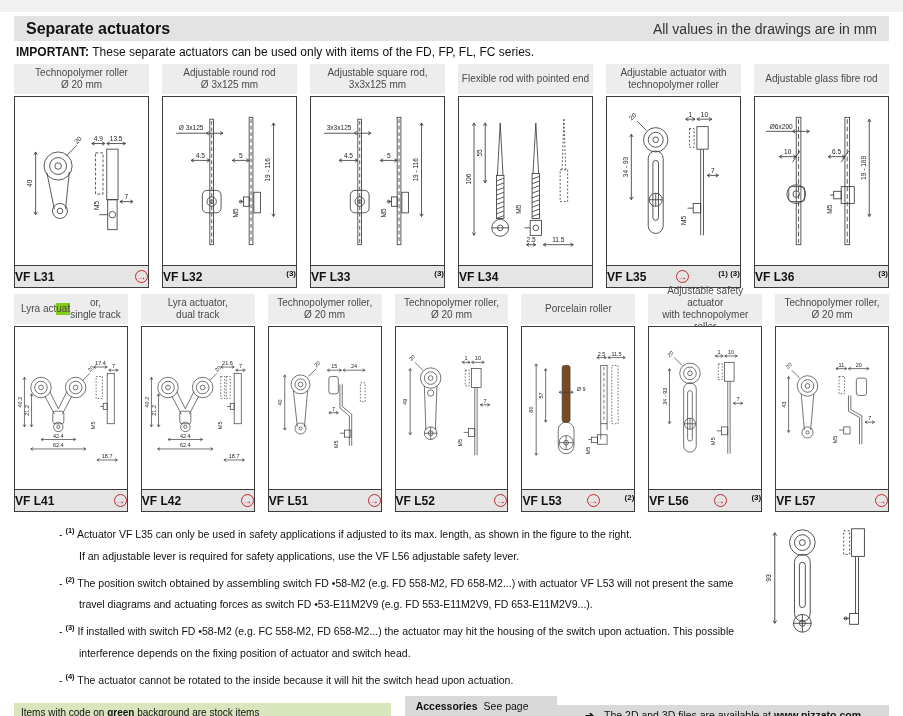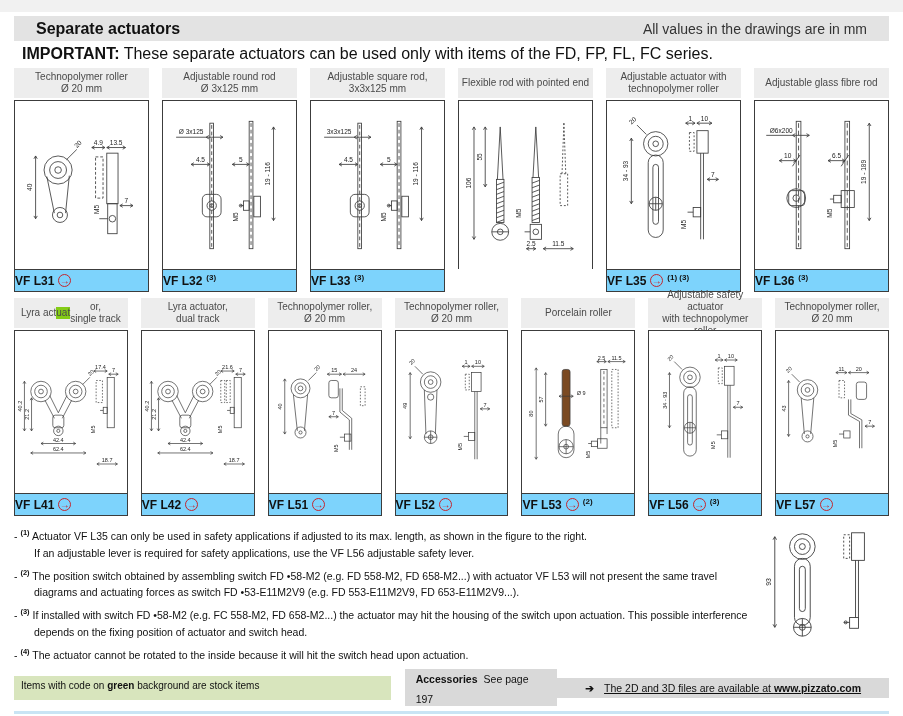--- a/index.html
+++ b/index.html
@@ -1,36 +1,36 @@
 <!DOCTYPE html>
 <html><head>
 <meta charset="utf-8">
 <style>
   html,body{margin:0;padding:0;}
   body{width:903px;height:716px;background:#fff;font-family:"Liberation Sans",sans-serif;position:relative;overflow:hidden;}
   .topstrip{position:absolute;left:0;top:0;width:903px;height:12px;background:#f1f1f1;}
   .page{position:absolute;left:14px;top:16px;width:875px;}
-  .titlebar{background:#e3e3e3;height:25px;display:flex;align-items:center;justify-content:space-between;padding:0 22px;box-sizing:border-box;}
+  .titlebar{background:#e3e3e3;height:25px;display:flex;align-items:center;justify-content:space-between;padding:0 12px;box-sizing:border-box;}
   .title{font-weight:bold;font-size:16px;color:#111;}
   .units{font-size:14px;color:#333;}
-  .important{font-size:16px;color:#111;margin:4px 0 5px 8px;}
+  .important{font-size:12px;color:#111;margin:4px 0 5px 2px;}
   .important b{font-weight:bold;}
   .tbl{display:flex;gap:13px;}
   .col{flex:1;display:flex;flex-direction:column;min-width:0;}
   .hdr{background:#ededed;color:#4a4a4a;font-size:10px;line-height:12px;text-align:center;height:30px;display:flex;align-items:center;justify-content:center;white-space:pre-line;padding:0 2px;margin-bottom:2px;}
   .hl{background:#84cc16;}
   .drawbox{border:1px solid #3c3c3c;border-bottom:none;background:#fff;height:168px;}
   .t2 .drawbox{height:162px;}
   .drawbox svg{width:100%;height:100%;display:block;}
   svg{font-family:"Liberation Sans",sans-serif;}
-  .lbl{border:1px solid #3c3c3c;background:#7dd3fc;height:21px;display:flex;align-items:center;justify-content:flex-start;font-size:12px;font-weight:bold;color:#111;gap:4px;}
+  .lbl{border:1px solid #3c3c3c;background:#e5e5e5;height:21px;display:flex;align-items:center;justify-content:space-between;font-size:12px;font-weight:bold;color:#111;gap:4px;}
   .lbl sup{font-size:8px;position:relative;top:-3px;}
   .arrow-ic{width:13px;height:13px;border:1.2px solid #c4262e;border-radius:50%;color:#c4262e;font-size:10px;line-height:12px;text-align:center;display:inline-block;font-weight:bold;box-sizing:border-box;}
   .notes-row{display:flex;margin-top:8px;}
-  .fnotes{flex:1;font-size:10.5px;line-height:17px;color:#111;padding-right:6px;}
+  .fnotes{flex:1;font-size:10.5px;line-height:22px;color:#111;padding-right:6px;margin-left:45px;}
   .fnote{padding-left:20px;text-indent:-20px;margin-bottom:2px;white-space:pre-line;}
   .fnote sup{font-size:7.5px;font-weight:bold;}
   .fig{width:128px;height:118px;flex:0 0 auto;}
   .bars{display:flex;margin-top:4px;align-items:center;}
   .bar-green{width:384px;background:#d8e5bd;font-size:10px;height:24px;line-height:20px;padding:0 7px;box-sizing:border-box;color:#111;}
   .bar-acc{margin-left:14px;background:#d9d9d9;font-size:10.5px;height:37px;line-height:20px;padding:0 11px;color:#111;}
   .bar-acc b{font-weight:bold;margin-right:6px;}
   .bar-files{margin-left:auto;background:#d9d9d9;font-size:10.5px;height:20px;line-height:20px;padding:0 10px;display:flex;gap:10px;align-items:center;width:338px;box-sizing:border-box;justify-content:center;color:#111;}
   .bar-files .lnk{text-decoration:underline;cursor:pointer;}
   .bar-files .lnk b{font-weight:bold;}
@@ -266,20 +266,23 @@
             <line x1="82" y1="150" x2="79" y2="148.2" stroke="#3a3a3a" stroke-width="0.9"></line>
             <line x1="82" y1="150" x2="79" y2="151.8" stroke="#3a3a3a" stroke-width="0.9"></line>
             <text x="77" y="147.5" fill="#1d1d1d" font-size="7" text-anchor="middle">2.5</text>
             <line x1="90" y1="150" x2="122" y2="150" stroke="#3a3a3a" stroke-width="0.9"></line>
             <line x1="90" y1="150" x2="93" y2="148.2" stroke="#3a3a3a" stroke-width="0.9"></line>
             <line x1="90" y1="150" x2="93" y2="151.8" stroke="#3a3a3a" stroke-width="0.9"></line>
             <line x1="122" y1="150" x2="119" y2="148.2" stroke="#3a3a3a" stroke-width="0.9"></line>
             <line x1="122" y1="150" x2="119" y2="151.8" stroke="#3a3a3a" stroke-width="0.9"></line>
             <text x="106" y="147.5" fill="#1d1d1d" font-size="7" text-anchor="middle">11.5</text>
           </svg>
+        </div>
+        <div class="lbl">
+          <span>VF L34</span>
         </div>
       </div>
       <div class="col">
         <div class="hdr">Adjustable actuator with
 technopolymer roller</div>
         <div class="drawbox">
           <svg viewBox="0 0 142 164" preserveAspectRatio="xMidYMid meet">
             <circle cx="52" cy="38" r="13" fill="none" stroke="#3a3a3a" stroke-width="0.9"></circle>
             <circle cx="52" cy="38" r="8" fill="none" stroke="#3a3a3a" stroke-width="0.9"></circle>
             <circle cx="52" cy="38" r="3" fill="none" stroke="#3a3a3a" stroke-width="0.9"></circle>

